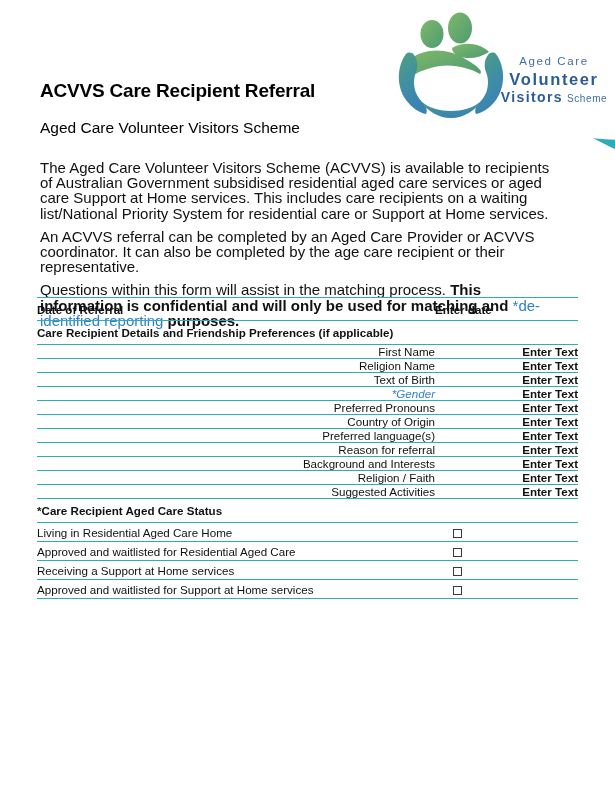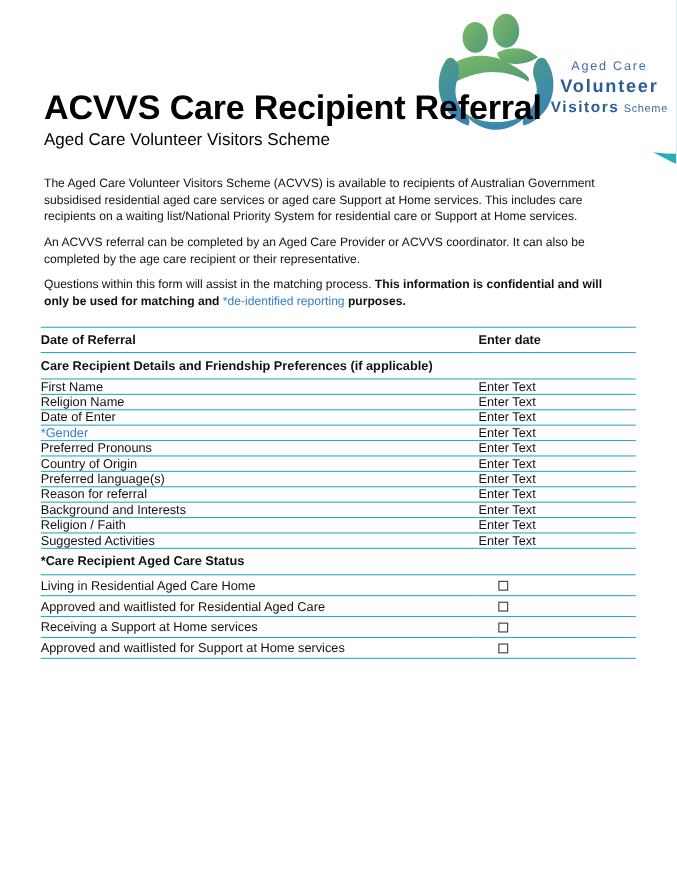--- a/index.html
+++ b/index.html
@@ -97,42 +97,42 @@
     letter-spacing: 0.6px;
     font-size: 10px;
     color: #3f6fa5;
   }
 
   
   .doc-title {
     position: absolute;
     left: 40px;
     top: 80px;
-    font-size: 31px;
+    font-size: 19px;
     font-weight: bold;
     color: #000000;
     letter-spacing: -0.2px;
     z-index: 4;
   }
   .doc-subtitle {
     position: absolute;
     left: 40px;
     top: 119px;
     font-size: 15.5px;
     color: #000000;
     z-index: 4;
   }
 
   
   .intro {
     position: absolute;
     left: 40px;
     top: 160px;
     width: 525px;
-    font-size: 11px;
+    font-size: 15px;
     line-height: 15.2px;
     color: #111111;
     z-index: 4;
   }
   .intro p {
     margin: 0 0 8px 0;
   }
   .intro p:last-child { margin-bottom: 0; }
   .intro .b { font-weight: bold; }
   .intro .link {
@@ -167,27 +167,27 @@
   .cell-value {
     padding: 4px 0 4px 0px;
   }
 
   tr.r-head td { height: 22px; }
   tr.r-section td {
     height: 23px;
     border-top: 1.6px solid #2badbd;
     border-bottom: 1.6px solid #2badbd;
   }
-  tr.r-field td { height: 13px; }
+  tr.r-field td { height: 13px; text-align: right; }
   tr.r-check td { height: 18px; }
 
   .lbl-bold { font-weight: bold; }
-  .lbl-link { color: #2f7fd0; }
+  .lbl-link { color: #2f7fd0; font-style: italic; }
   .val-bold { font-weight: bold; }
-  .val-normal { font-weight: normal; }
+  .val-normal { font-weight: bold; }
 
   .checkbox {
     display: inline-block;
     width: 9px;
     height: 9px;
     border: 1px solid #3a3a3a;
     background: #ffffff;
     box-sizing: border-box;
     margin-left: 18px;
     vertical-align: middle;
@@ -270,21 +270,21 @@
 
       <tr class="r-field">
         <td class="cell-label"><span>First Name</span></td>
         <td class="cell-value"><span class="val-normal">Enter Text</span></td>
       </tr>
       <tr class="r-field">
         <td class="cell-label"><span>Religion Name</span></td>
         <td class="cell-value"><span class="val-normal">Enter Text</span></td>
       </tr>
       <tr class="r-field">
-        <td class="cell-label"><span>Date of Enter</span></td>
+        <td class="cell-label"><span>Text of Birth</span></td>
         <td class="cell-value"><span class="val-normal">Enter Text</span></td>
       </tr>
       <tr class="r-field">
         <td class="cell-label"><span class="lbl-link">*Gender</span></td>
         <td class="cell-value"><span class="val-normal">Enter Text</span></td>
       </tr>
       <tr class="r-field">
         <td class="cell-label"><span>Preferred Pronouns</span></td>
         <td class="cell-value"><span class="val-normal">Enter Text</span></td>
       </tr>

